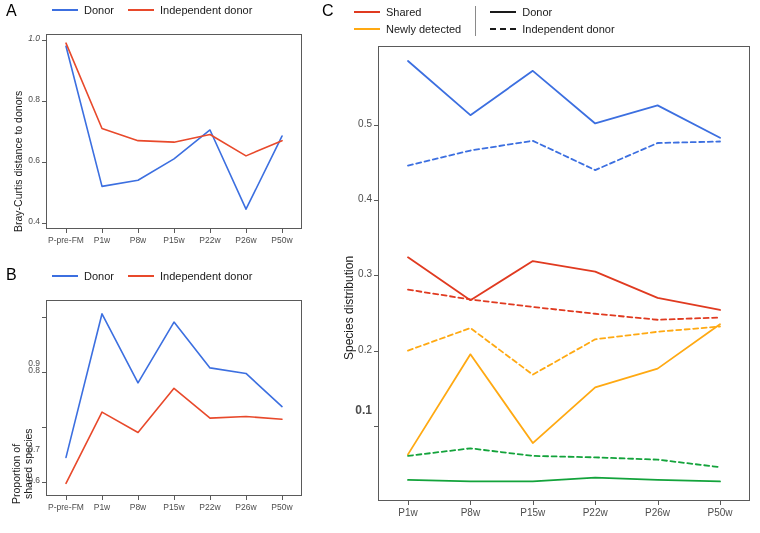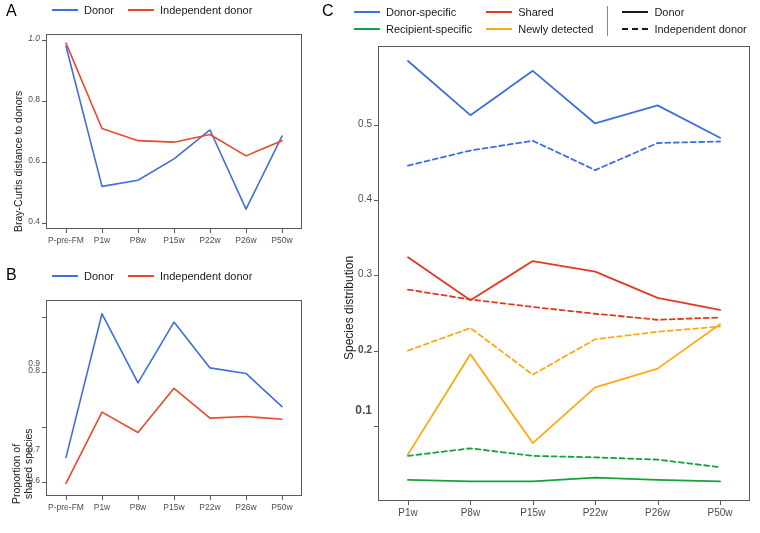--- a/index.html
+++ b/index.html
@@ -207,30 +207,20 @@
       <div class="tick-mark" style="left: 282px; top: 232px; width: 1px; height: 4px;"></div>
       <div class="tick-label" style="left: 242px; width: 80px; top: 238px; font-size: 8.5px;">P50w</div>
     </div>
 
   <div class="panel" id="panel-c" style="left:320px; top:0px; width:440px; height:533px;">
     <div class="panel-letter" style="left:2px; top:2px;">C</div>
 
     <div class="legend" style="left:34px; top:6px; align-items:flex-start;">
       <div class="legend-col">
         <div class="legend-item">
-          <span class="legend-line" style="border-top-color:#3C6FE0;"></span>
-          <span class="legend-label">Donor-specific</span>
-        </div>
-        <div class="legend-item">
-          <span class="legend-line" style="border-top-color:#13A33B;"></span>
-          <span class="legend-label">Recipient-specific</span>
-        </div>
-      </div>
-      <div class="legend-col">
-        <div class="legend-item">
           <span class="legend-line" style="border-top-color:#E03A20;"></span>
           <span class="legend-label">Shared</span>
         </div>
         <div class="legend-item">
           <span class="legend-line" style="border-top-color:#FFA912;"></span>
           <span class="legend-label">Newly detected</span>
         </div>
       </div>
       <span class="legend-sep"></span>
       <div class="legend-col">
@@ -254,21 +244,21 @@
         <polyline points="30,211.33057851239667 92.4,254.198347107438 154.8,215.09090909090907 217.2,225.61983471074382 279.6,251.94214876033055 342,263.97520661157023" fill="none" stroke="#E03A20" stroke-width="1.8" stroke-linejoin="round" stroke-linecap="round"></polyline>
         <polyline points="30,243.66942148760327 92.4,253.4462809917355 154.8,260.9669421487603 217.2,267.73553719008265 279.6,273.75206611570246 342,271.4958677685951" fill="none" stroke="#E03A20" stroke-width="1.8" stroke-linejoin="round" stroke-linecap="round" stroke-dasharray="5,3.5"></polyline>
         <polyline points="30,433.94214876033055 92.4,435.44628099173553 154.8,435.44628099173553 217.2,431.68595041322317 279.6,433.94214876033055 342,435.44628099173553" fill="none" stroke="#13A33B" stroke-width="1.8" stroke-linejoin="round" stroke-linecap="round"></polyline>
         <polyline points="30,409.87603305785126 92.4,402.3553719008264 154.8,409.87603305785126 217.2,411.3801652892562 279.6,413.6363636363636 342,421.1570247933884" fill="none" stroke="#13A33B" stroke-width="1.8" stroke-linejoin="round" stroke-linecap="round" stroke-dasharray="5,3.5"></polyline>
         <polyline points="30,408.3719008264463 92.4,308.3471074380165 154.8,397.09090909090907 217.2,341.43801652892563 279.6,322.6363636363636 342,278.2644628099174" fill="none" stroke="#FFA912" stroke-width="1.8" stroke-linejoin="round" stroke-linecap="round"></polyline>
         <polyline points="30,304.58677685950414 92.4,282.02479338842977 154.8,328.65289256198344 217.2,293.305785123967 279.6,285.78512396694214 342,280.5206611570248" fill="none" stroke="#FFA912" stroke-width="1.8" stroke-linejoin="round" stroke-linecap="round" stroke-dasharray="5,3.5"></polyline>
       </svg>
       <div class="tick-mark" style="left: 54px; top: 425.793px; width: 4px; height: 1px;"></div>
       <div class="tick-label y" style="left: 16px; width: 36px; top: 403px; font-size: 12px; font-weight: bold;">0.1</div>
       <div class="tick-mark" style="left: 54px; top: 350.587px; width: 4px; height: 1px;"></div>
-      <div class="tick-label y" style="left: 16px; width: 36px; top: 343.587px; font-size: 10px; font-weight: bold;">0.2</div>
+      <div class="tick-label y" style="left: 16px; width: 36px; top: 343.587px; font-size: 10px;">0.2</div>
       <div class="tick-mark" style="left: 54px; top: 275.38px; width: 4px; height: 1px;"></div>
       <div class="tick-label y" style="left: 16px; width: 36px; top: 268.38px; font-size: 10px;">0.3</div>
       <div class="tick-mark" style="left: 54px; top: 200.174px; width: 4px; height: 1px;"></div>
       <div class="tick-label y" style="left: 16px; width: 36px; top: 193.174px; font-size: 10px;">0.4</div>
       <div class="tick-mark" style="left: 54px; top: 124.967px; width: 4px; height: 1px;"></div>
       <div class="tick-label y" style="left: 16px; width: 36px; top: 117.967px; font-size: 10px;">0.5</div>
       <div class="tick-mark" style="left: 88px; top: 501px; width: 1px; height: 4px;"></div>
       <div class="tick-label" style="left: 48px; width: 80px; top: 507px; font-size: 10px;">P1w</div>
       <div class="tick-mark" style="left: 150.4px; top: 501px; width: 1px; height: 4px;"></div>
       <div class="tick-label" style="left: 110.4px; width: 80px; top: 507px; font-size: 10px;">P8w</div>

